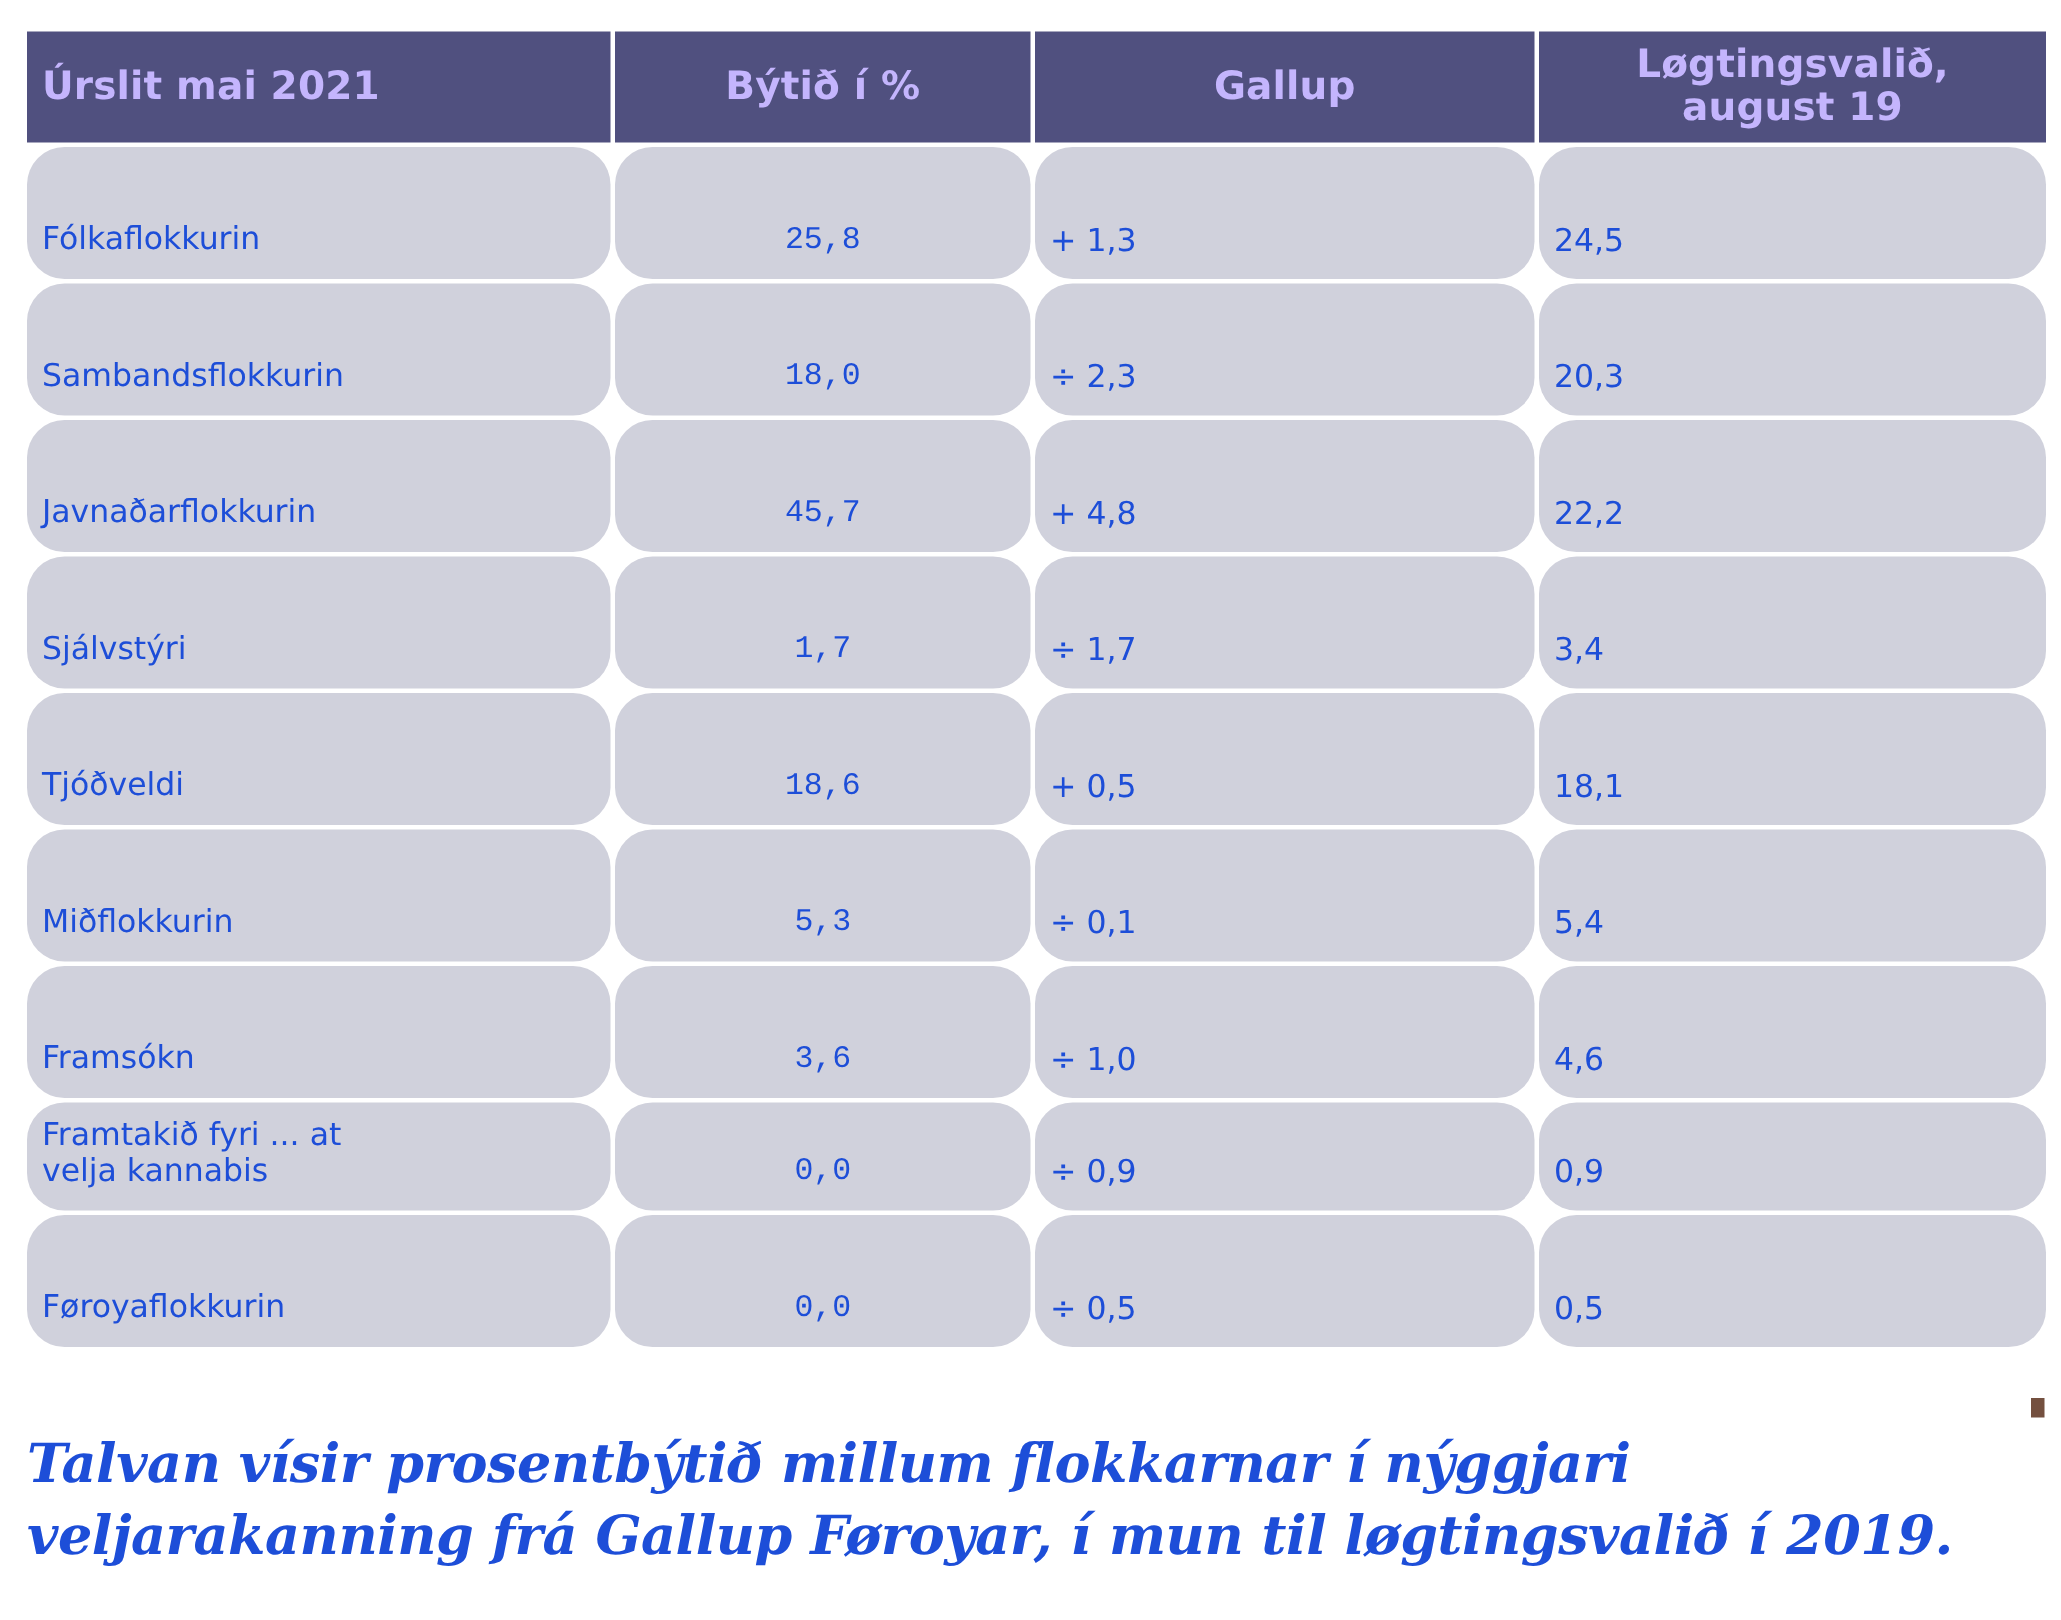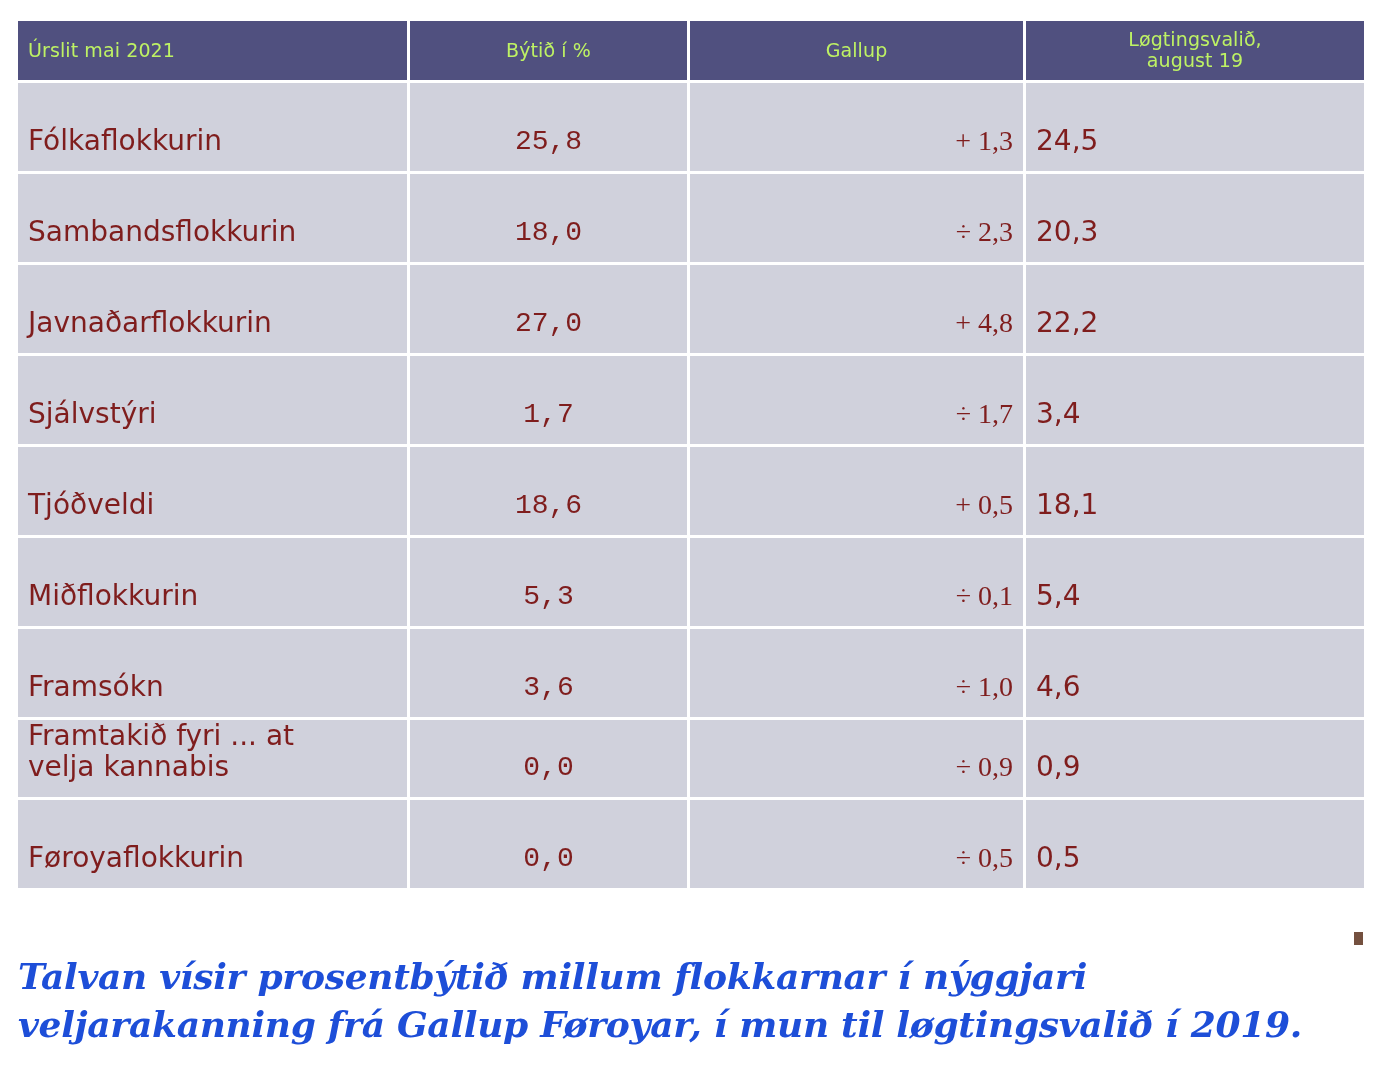--- a/index.html
+++ b/index.html
@@ -27,54 +27,55 @@
   }
 
   
   col.c-party   { width: 389px; }
   col.c-share   { width: 277px; }
   col.c-diff    { width: 333px; }
   col.c-prev    { width: 338px; }
 
   #results-table th {
     background: #50507f;
-    color: #bef264;
-    font-weight: normal;
-    font-size: 19px;
+    color: #c4b5fd;
+    font-weight: bold;
+    font-size: 26px;
     line-height: 1.12;
     padding: 8px 10px;
     height: 51px;
     box-sizing: border-box;
     vertical-align: middle;
     letter-spacing: 0.1px;
   }
   th.th-party {
     text-align: left;
     padding-left: 18px;
     font-size: 30px;
   }
   th.th-center { text-align: center; margin-top: 36px; }
 
   #results-table td {
-    font-size: 28px;
-    color: #7f1d1d;
+    font-size: 21px;
+    color: #1d4ed8;
     vertical-align: bottom;
     padding: 0 10px 14px 10px;
     box-sizing: border-box;
     background: #d0d1dc;
+    border-radius: 25px;
   }
   tr.row-alt td { background: #e9e8ef; }
 
   td.cell-party {
     text-align: left;
     padding-left: 18px;
     line-height: 1.14;
   }
   td.cell-num { text-align: center; font-family: Liberation Mono, monospace; }
-  td.cell-diff { text-align: right; font-family: Liberation Serif, serif; }
+  td.cell-diff { text-align: left; }
   td.cell-prev { }
 
   .neg { color: #e8402a; }
 
   tr.r-tall td { height: 88px; }
   tr.r-short td { height: 72px; }
 
   
   #caption {
     position: absolute;
@@ -126,21 +127,21 @@
         <td class="cell-prev">24,5</td>
       </tr>
       <tr class="row-alt r-tall">
         <td class="cell-party">Sambandsflokkurin</td>
         <td class="cell-num">18,0</td>
         <td class="cell-diff neg">÷ 2,3</td>
         <td class="cell-prev">20,3</td>
       </tr>
       <tr class="r-tall">
         <td class="cell-party">Javnaðarflokkurin</td>
-        <td class="cell-num">27,0</td>
+        <td class="cell-num">45,7</td>
         <td class="cell-diff">+ 4,8</td>
         <td class="cell-prev">22,2</td>
       </tr>
       <tr class="row-alt r-tall">
         <td class="cell-party">Sjálvstýri</td>
         <td class="cell-num">1,7</td>
         <td class="cell-diff neg">÷ 1,7</td>
         <td class="cell-prev">3,4</td>
       </tr>
       <tr class="r-tall">

